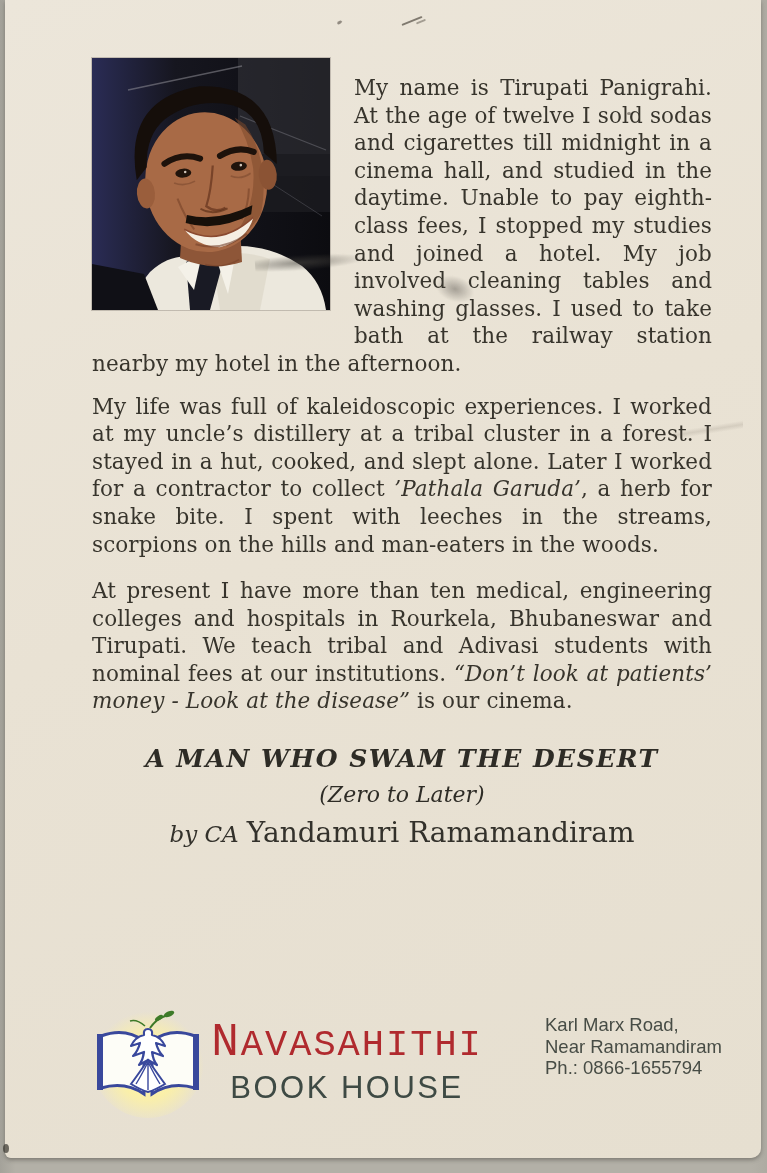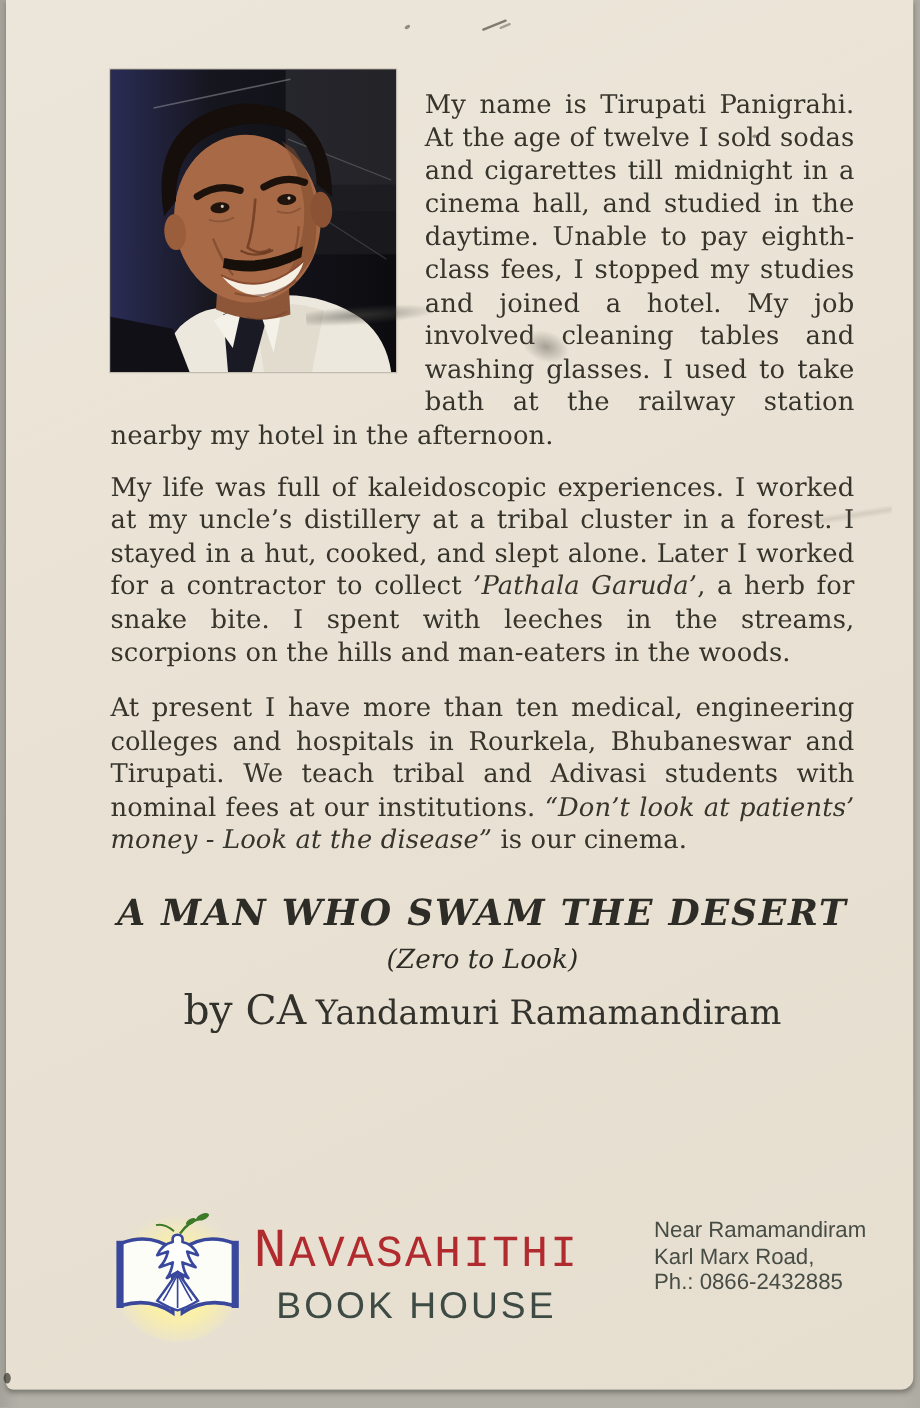--- a/index.html
+++ b/index.html
@@ -45,29 +45,29 @@
   }
   .par-1 { padding-top: 17px; }
   .par-2 { margin-top: 15px; clear: none; }
   .par-3 { margin-top: 19px; }
   .par-4 { margin-top: 19px; }
   .it { font-style: italic; }
   
   .title-block { margin-top: 29px; text-align: center; color: #2e2c26; }
   .book-title {
     font-style: italic; font-weight: 600;
-    font-size: 30px; letter-spacing: 1.5px;
+    font-size: 25px; letter-spacing: 1.5px;
     margin: 0;
   }
   .book-subtitle {
     font-style: italic; font-size: 22px;
     margin: 9px 0 0 0;
   }
   .byline { margin: 9px 0 0 0; font-size: 28px; color: #33312b; }
-  .byline-prefix { font-size: 34px; margin-right: 8px; }
+  .byline-prefix { font-size: 23px; margin-right: 8px; font-style: italic; }
   
   .publisher-logo {
     position: absolute; left: 84px; top: 998px;
     width: 118px; height: 120px;
   }
   .publisher-name-block {
     position: absolute; left: 192px; top: 1018px;
     width: 300px; text-align: center;
   }
   .pub-name {
@@ -197,21 +197,21 @@
         <span>My life was full of kaleidoscopic experiences. I worked at my uncle’s distillery at a tribal cluster in a forest. I stayed in a hut, cooked, and slept alone. Later I worked for a contractor to collect </span><span class="it">’Pathala Garuda’</span><span>, a herb for snake bite. I spent with leeches in the streams, scorpions on the hills and man-eaters in the woods.</span>
       </p>
 
       <p class="body-par par-3">
         <span>At present I have more than ten medical, engineering colleges and hospitals in Rourkela, Bhubaneswar and Tirupati. We teach tribal and Adivasi students with nominal fees at our institutions. </span><span class="it">“Don’t look at patients’ money - Look at the disease”</span><span> is our cinema.</span>
       </p>
 
 
       <div class="title-block">
         <p class="book-title">A MAN WHO SWAM THE DESERT</p>
-        <p class="book-subtitle">(Zero to Look)</p>
+        <p class="book-subtitle">(Zero to Later)</p>
         <p class="byline"><span class="byline-prefix">by CA</span><span>Yandamuri Ramamandiram</span></p>
       </div>
     </div>
 
     <div class="publisher-logo">
       <svg viewBox="0 0 118 120">
         <defs>
           <radialGradient id="glow" cx="50%" cy="55%" r="50%">
             <stop offset="0%" stop-color="#fff6ae" stop-opacity="1"></stop>
             <stop offset="55%" stop-color="#fdf2a2" stop-opacity="0.85"></stop>
@@ -237,23 +237,23 @@
         <ellipse cx="70" cy="20" rx="4.5" ry="2.2" fill="#3d7a28" transform="rotate(-32 70 20)"></ellipse>
       </svg>
     </div>
 
     <div class="publisher-name-block">
       <span class="pub-name">NAVASAHITHI</span>
       <span class="pub-subname">BOOK HOUSE</span>
     </div>
 
     <div class="pub-address">
+      <div>Karl Marx Road,</div>
       <div>Near Ramamandiram</div>
-      <div>Karl Marx Road,</div>
-      <div>Ph.: 0866-2432885</div>
+      <div>Ph.: 0866-1655794</div>
     </div>
 
     <div class="smudge-1"></div>
     <div class="smudge-2"></div>
     <div class="scratch-top">
         <i></i>
         <i></i>
       </div>
     <div class="crease"></div>
     <div class="speck speck-a"></div>

